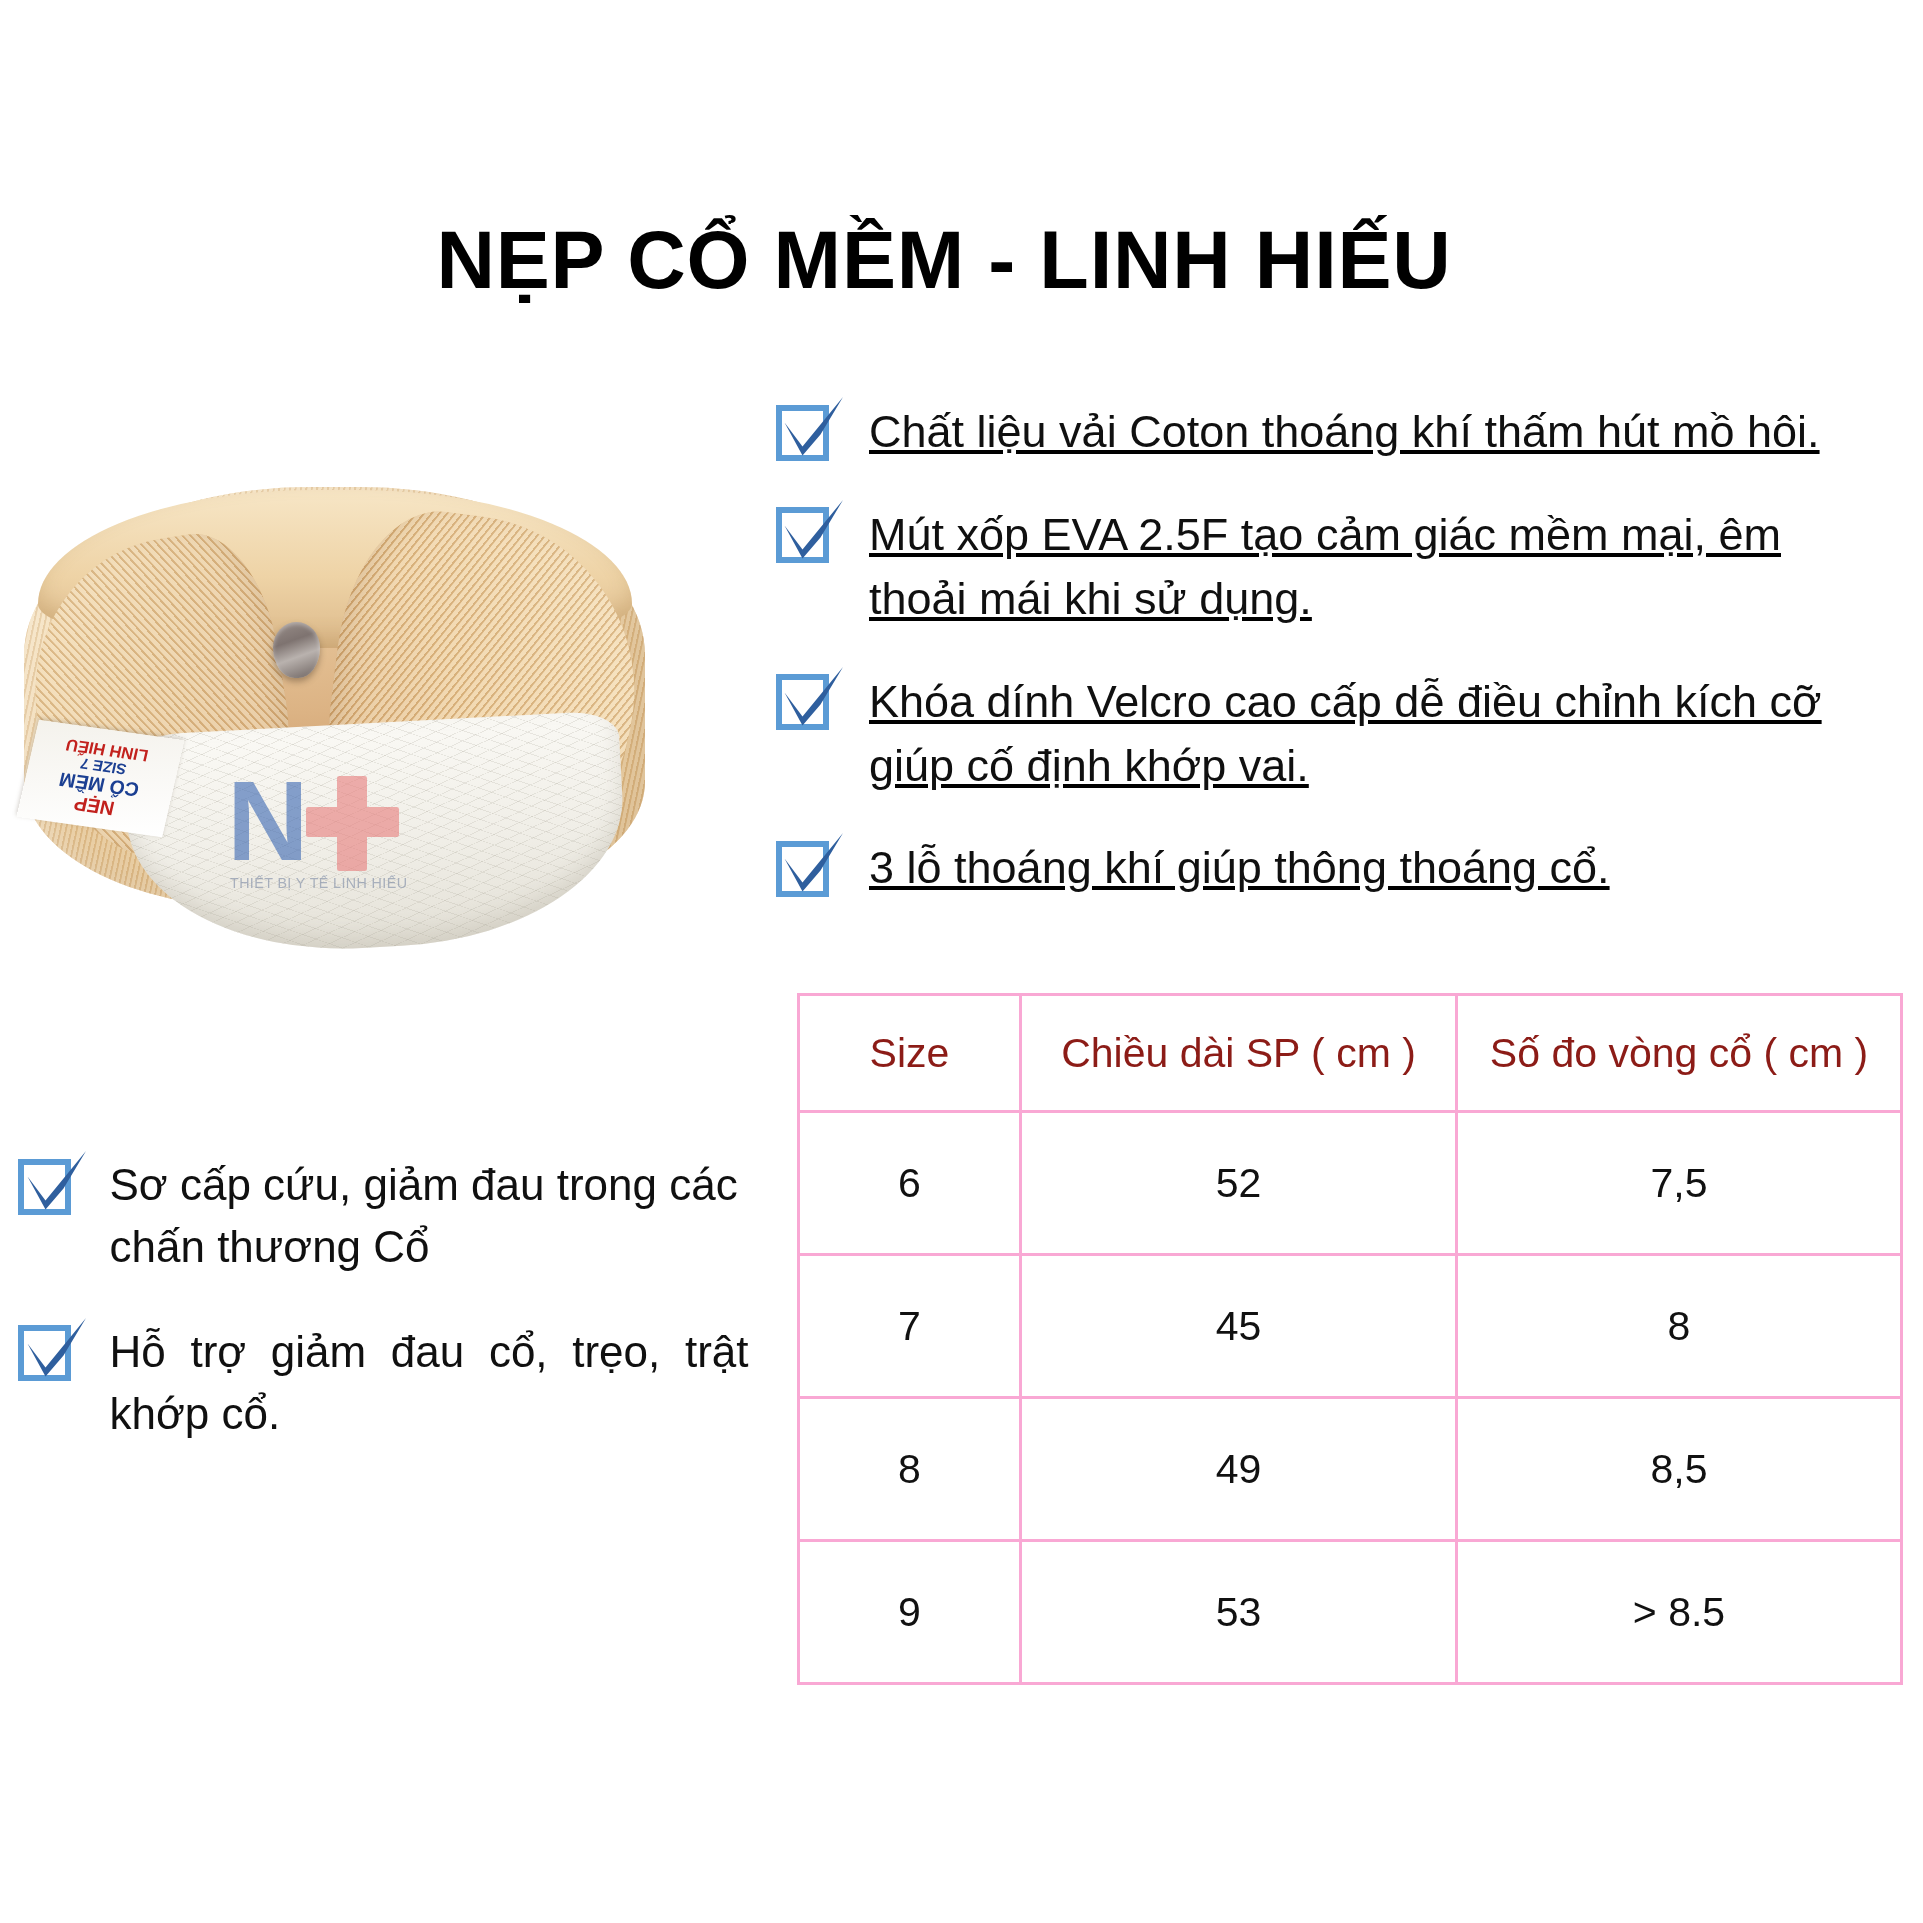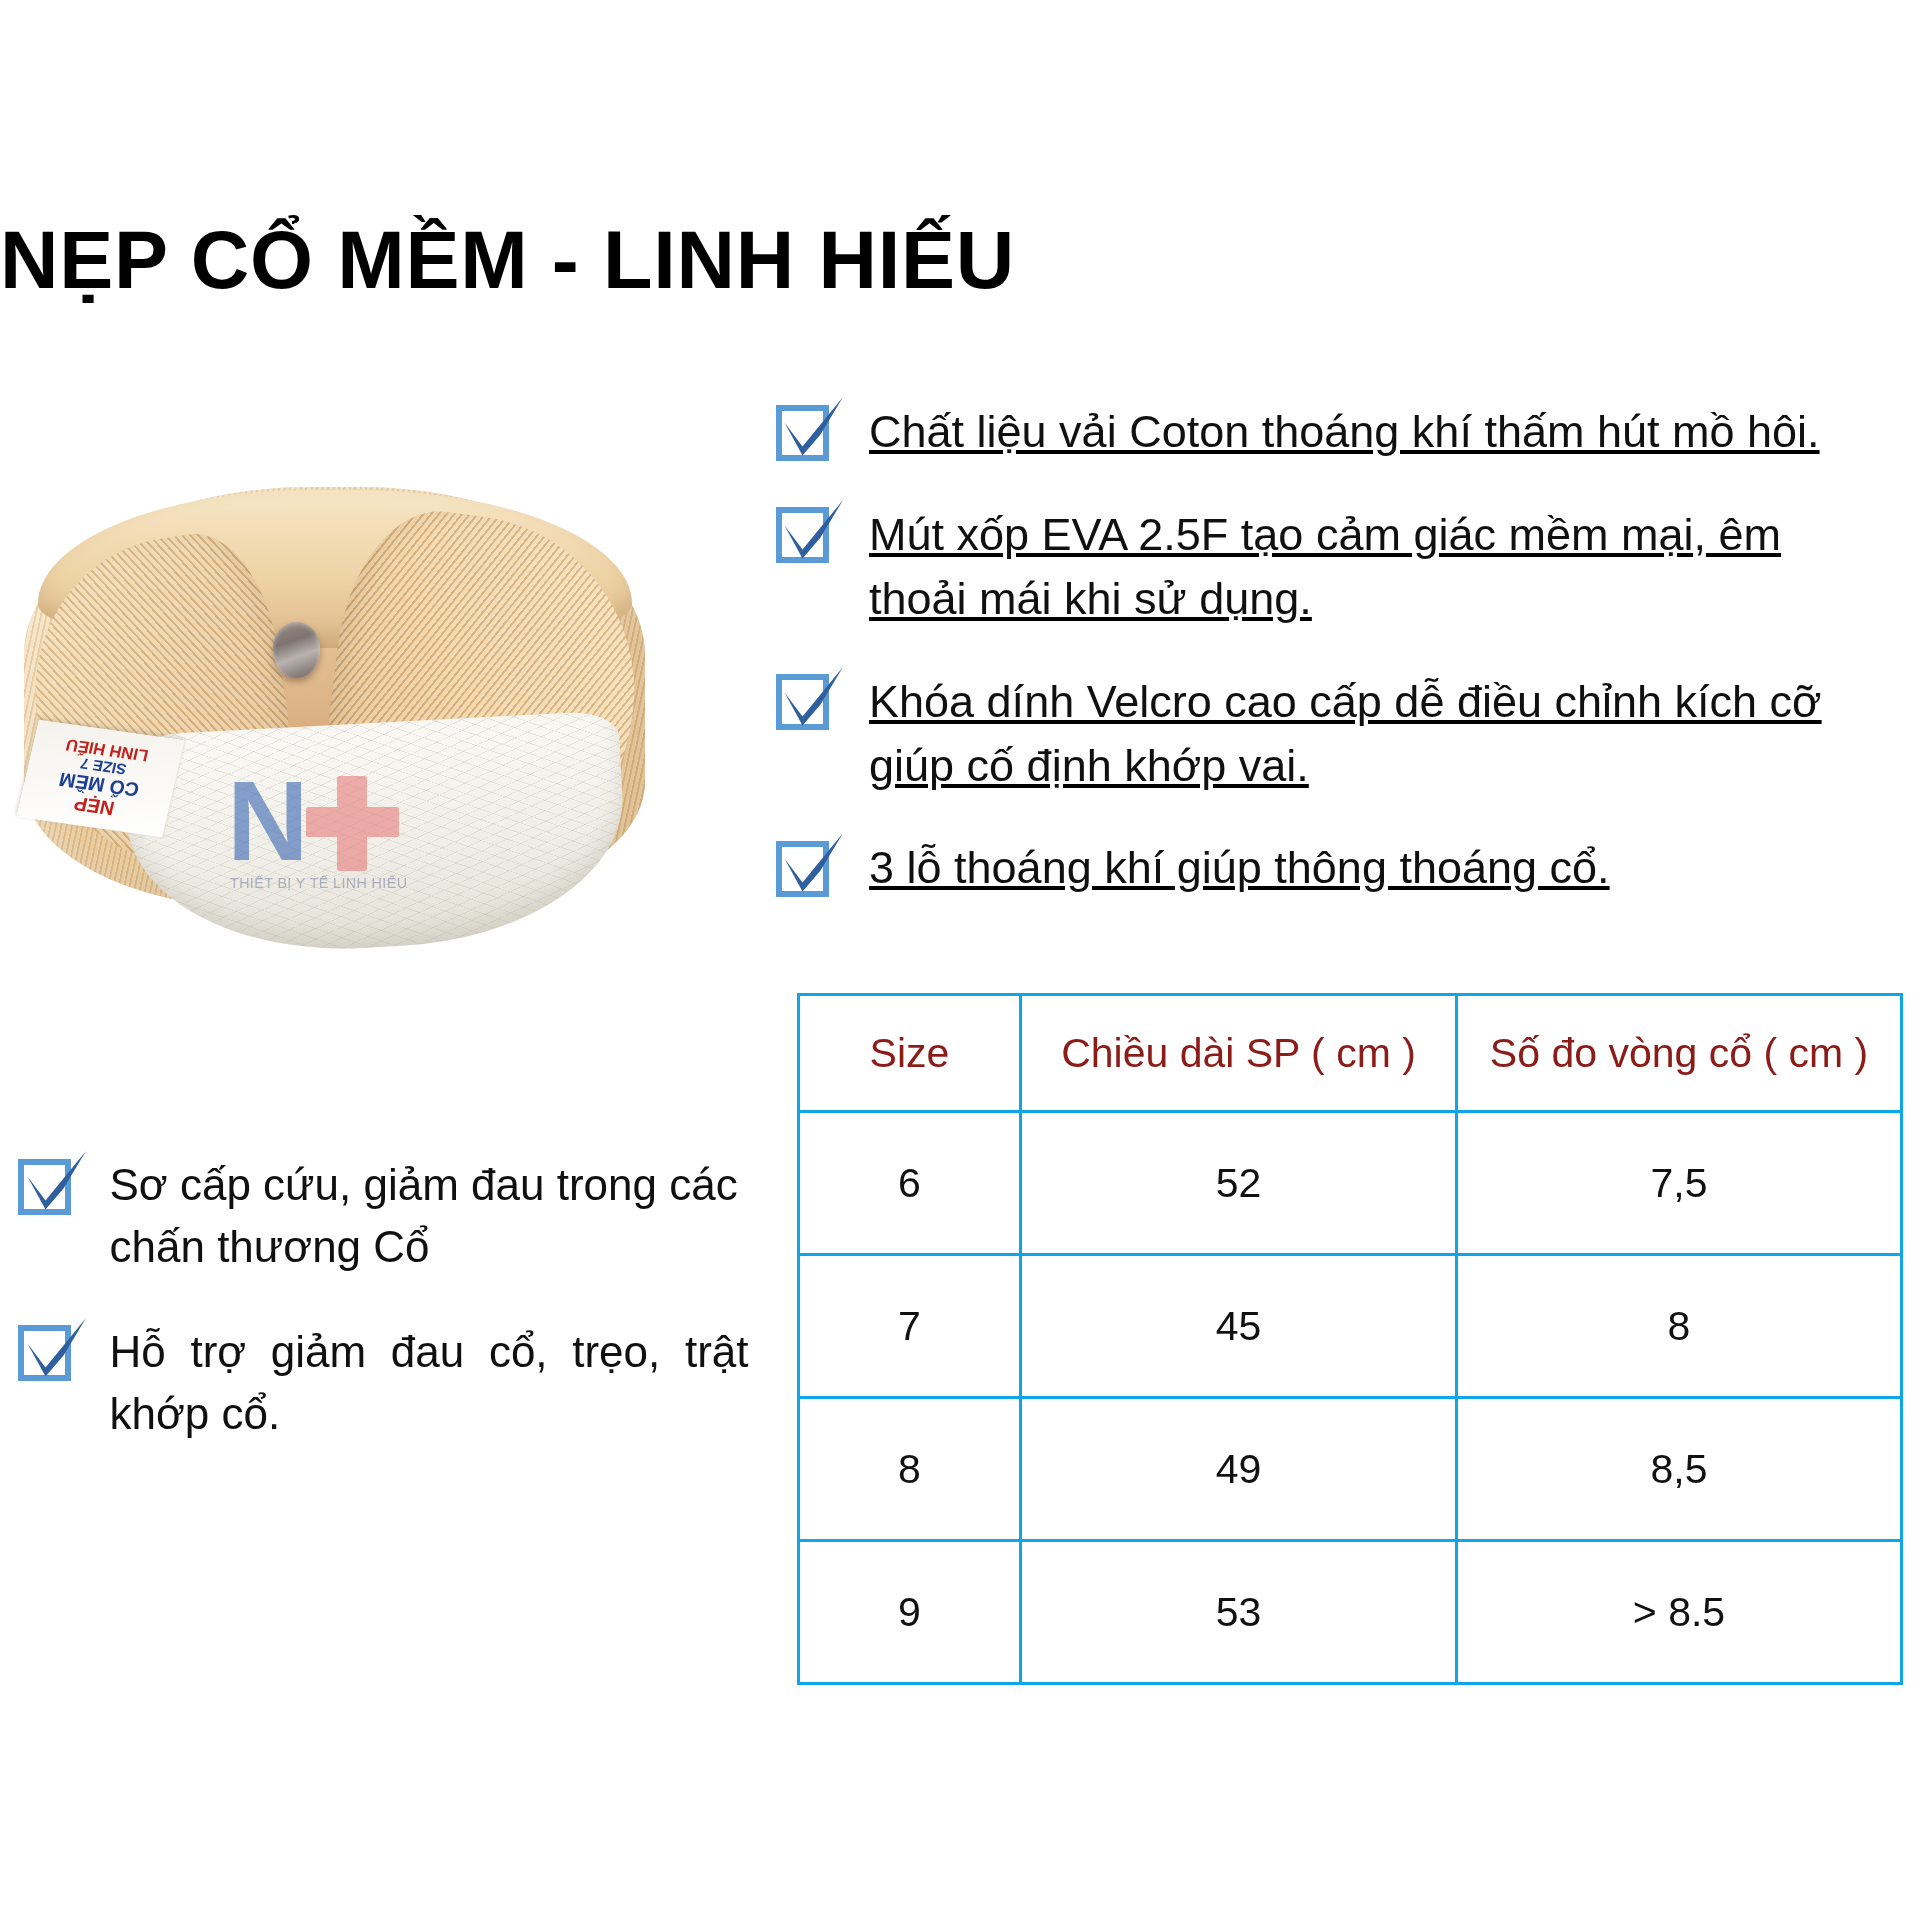--- a/index.html
+++ b/index.html
@@ -13,23 +13,24 @@
     width: 1924px;
     height: 1924px;
     background: #ffffff;
     font-family: "Liberation Sans", "DejaVu Sans", sans-serif;
     overflow: hidden;
   }
 
   
   #title {
     position: absolute;
-    left: 0;
+    left: 12px;
     top: 216px;
     width: 1864px;
+    text-align: center;
     font-size: 81px;
     font-weight: bold;
     letter-spacing: 0.8px;
     color: #000000;
     line-height: 1.1;
     white-space: nowrap;
   }
 
   
   #product-photo {
@@ -331,21 +332,21 @@
   
   #size-table {
     position: absolute;
     left: 797px;
     top: 993px;
     width: 1103px;
     border-collapse: collapse;
     table-layout: fixed;
   }
   #size-table td, #size-table th {
-    border: 3px solid #0ea5e9;
+    border: 3px solid #f9a8d4;
     text-align: center;
     vertical-align: middle;
     padding: 0;
     font-weight: normal;
   }
   #size-table thead th {
     height: 114px;
     color: #8c1c17;
     font-size: 41px;
   }

